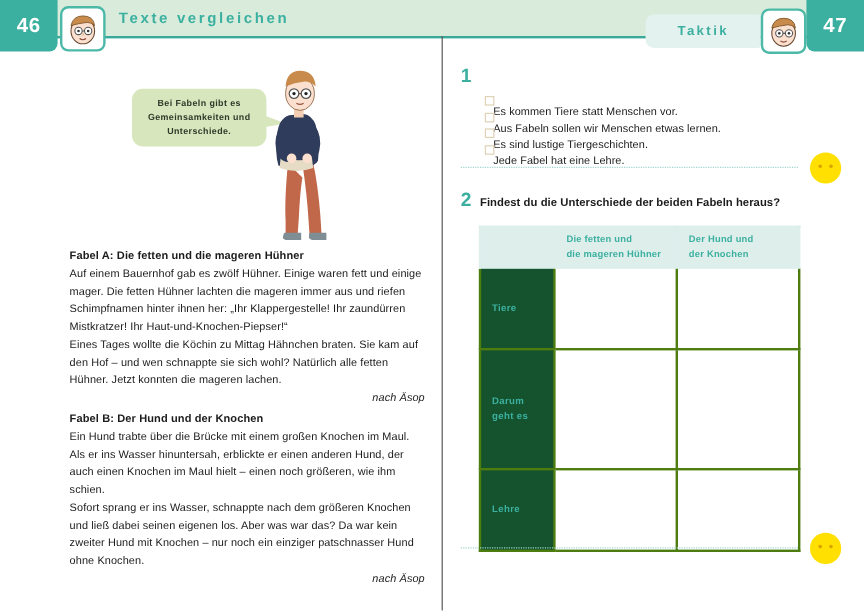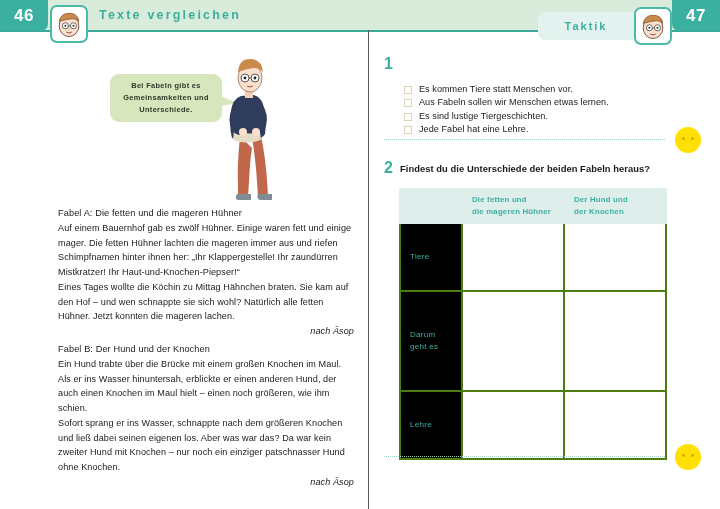--- a/index.html
+++ b/index.html
@@ -29,21 +29,21 @@
   }
   .header-rule {
     position: absolute;
     left: 0; top: 30px;
     width: 720px; height: 2px;
     background: #3aa99a;
   }
   .pagenum {
     position: absolute;
     top: 0;
-    width: 48px; height: 31px;
+    width: 48px; height: 43px;
     background: #3cb0a0;
     color: #ffffff;
     font-size: 17px;
     font-weight: bold;
     letter-spacing: 0.5px;
     display: flex;
     align-items: center;
     justify-content: center;
   }
   .pagenum-left { left: 0; border-bottom-right-radius: 7px; }
@@ -134,21 +134,21 @@
 
   .fable {
     position: absolute;
     left: 58px;
     width: 296px;
   }
   .fable-a { top: 208px; }
   .fable-b { top: 344px; }
   .fable-title {
     font-size: 9.2px;
-    font-weight: normal;
+    font-weight: bold;
     color: #1b1b1b;
     margin-bottom: 3px;
     letter-spacing: 0.1px;
   }
   .fable-body p {
     margin: 0;
     font-size: 9.1px;
     line-height: 1.62;
     color: #1b1b1b;
     letter-spacing: 0.08px;
@@ -189,22 +189,23 @@
     padding-top: 3px;
     letter-spacing: 0.05px;
   }
 
   .options {
     margin-top: 8px;
     padding-left: 20px;
   }
   .option-row {
     display: flex;
-    align-items: flex-end;
+    align-items: flex-start;
     height: 13.5px;
+    flex-direction: column;
   }
   .checkbox {
     width: 8px; height: 8px;
     border: 1px solid #dfd3b6;
     background: #ffffff;
     box-sizing: border-box;
     flex: none;
   }
   .option-label {
     margin-left: 7px;
@@ -267,23 +268,23 @@
   }
   .cmp-table tr.head td.corner { background: #ddeeeb; }
   .col-head-text {
     font-size: 7.8px;
     font-weight: bold;
     color: #3cb0a0;
     line-height: 1.55;
     letter-spacing: 0.2px;
   }
   .row-label {
-    background: #000000;
+    background: #14532d;
     font-size: 8px;
-    font-weight: normal;
+    font-weight: bold;
     color: #3cb0a0;
     line-height: 1.55;
     letter-spacing: 0.3px;
   }
   .cell-empty { background: #ffffff; }
   .r-tiere td { height: 68px; }
   .r-darum td { height: 100px; }
   .r-lehre td { height: 68px; }
 </style>
 </head>

